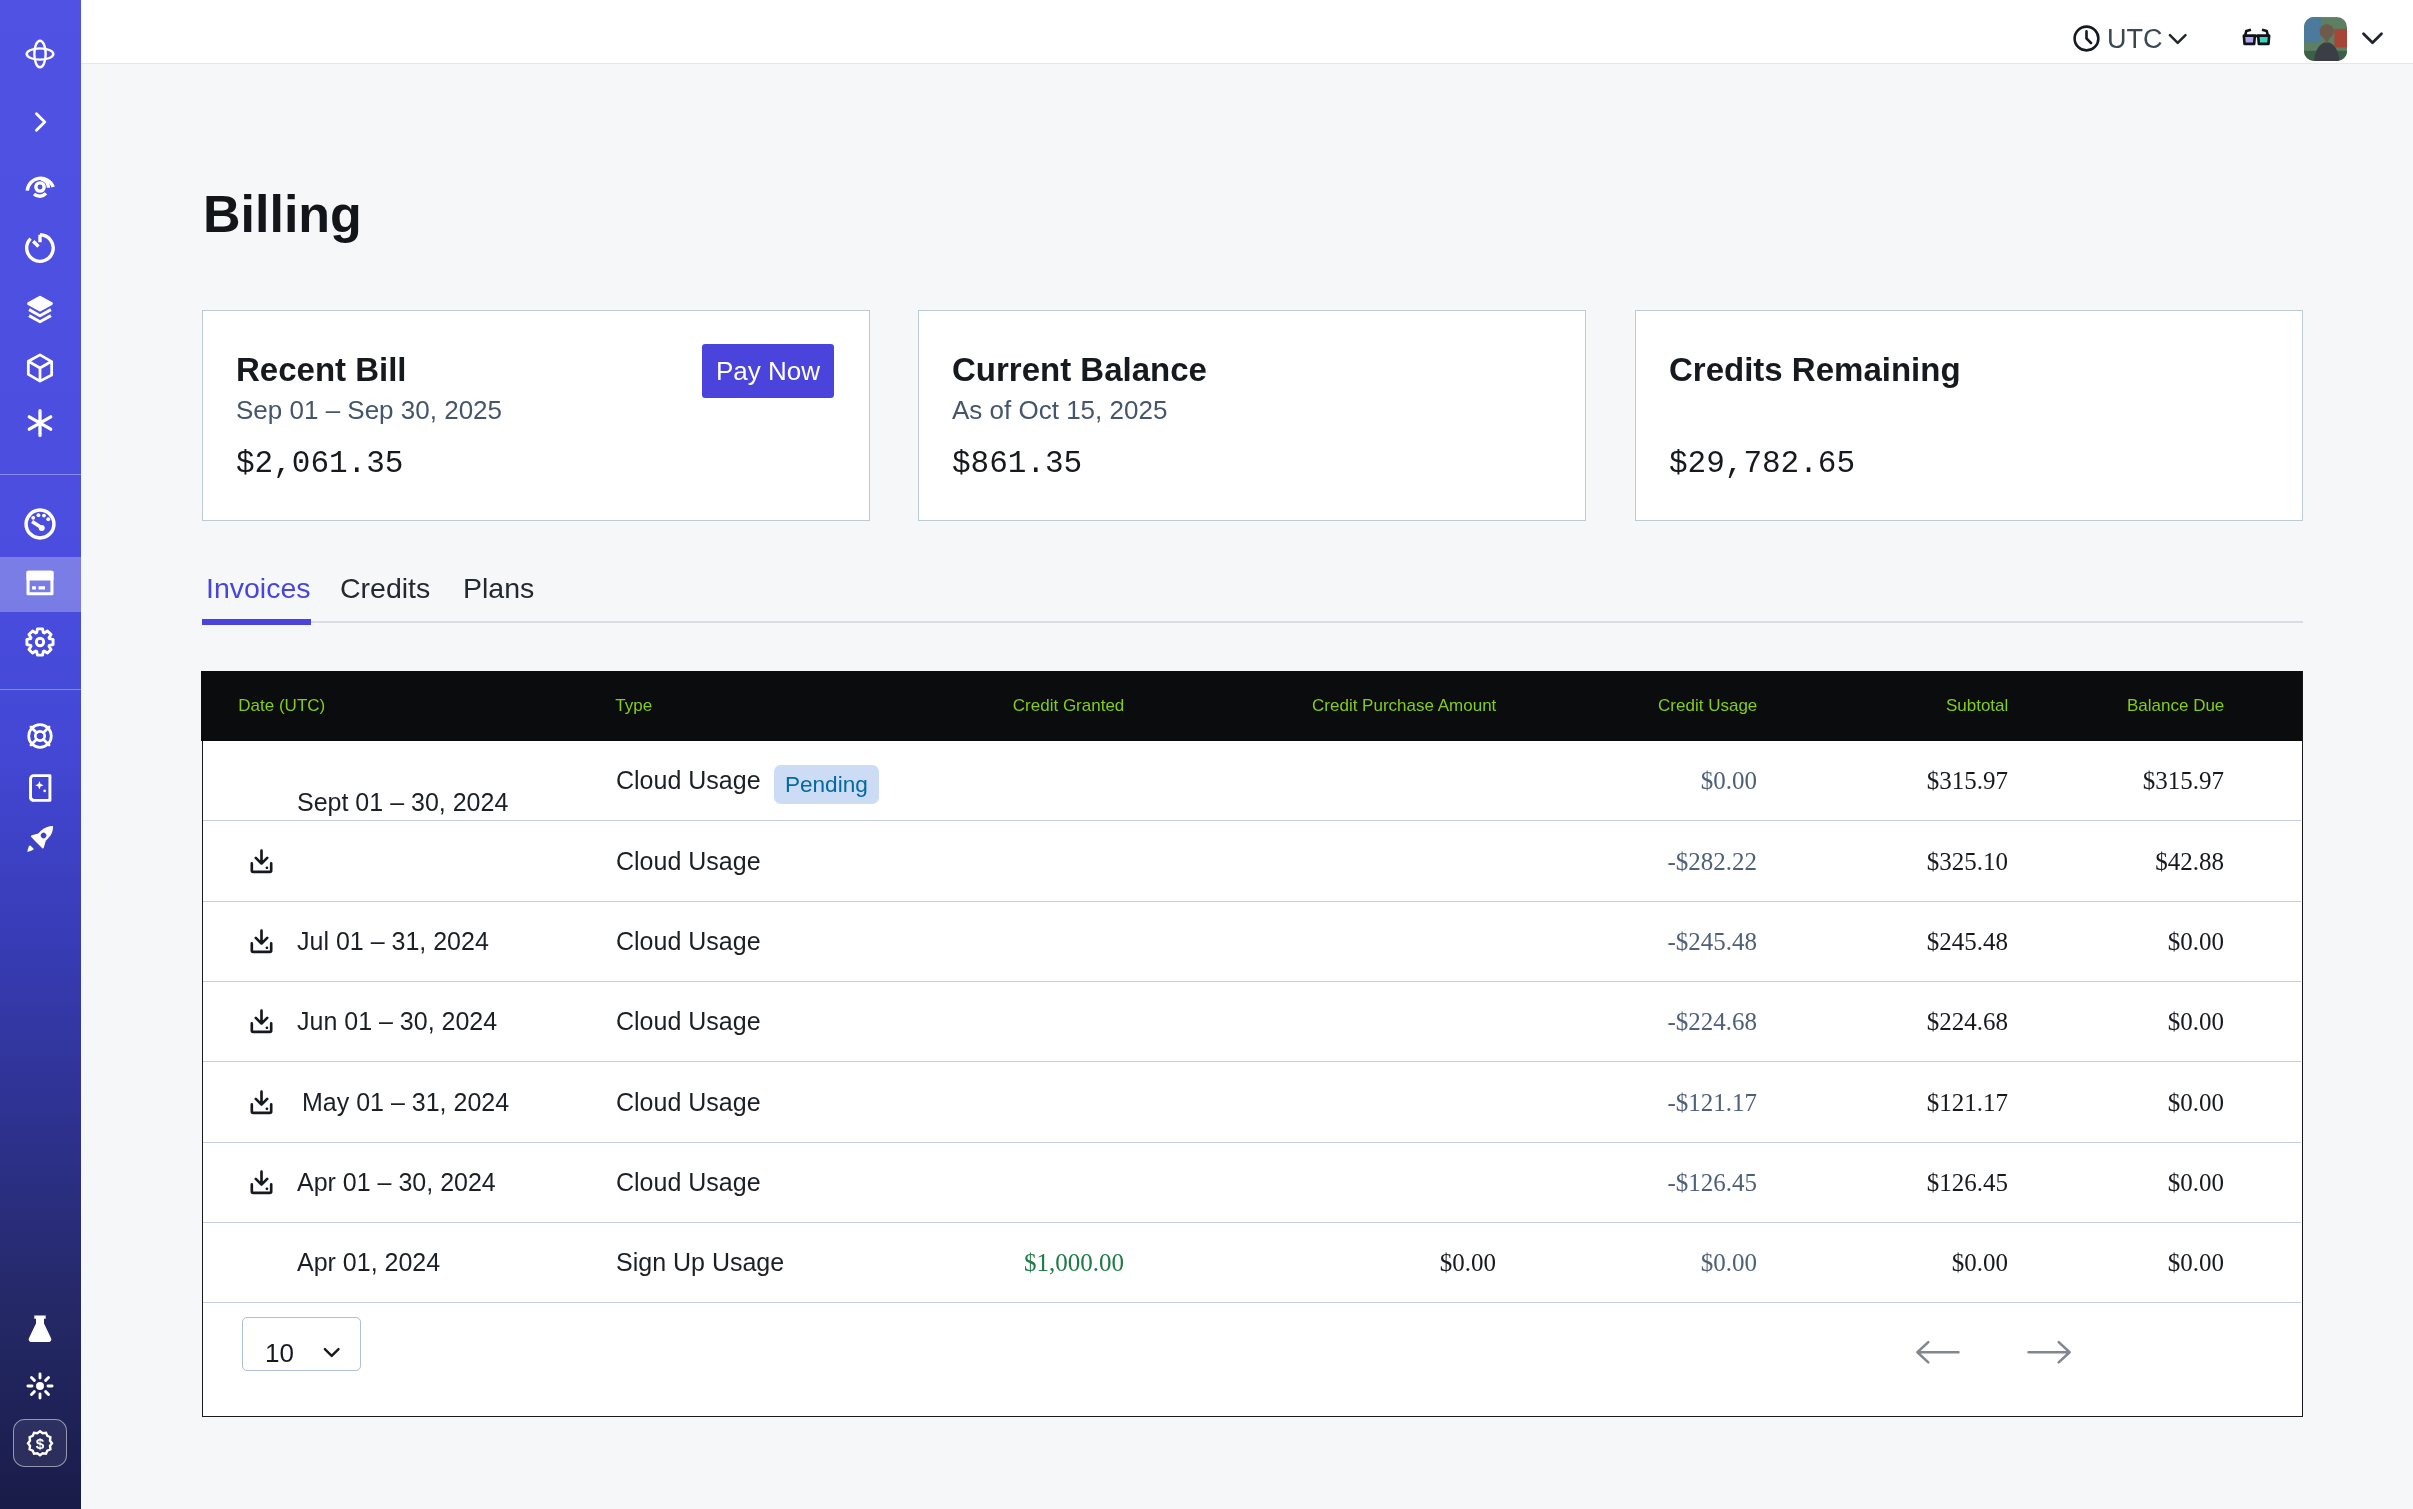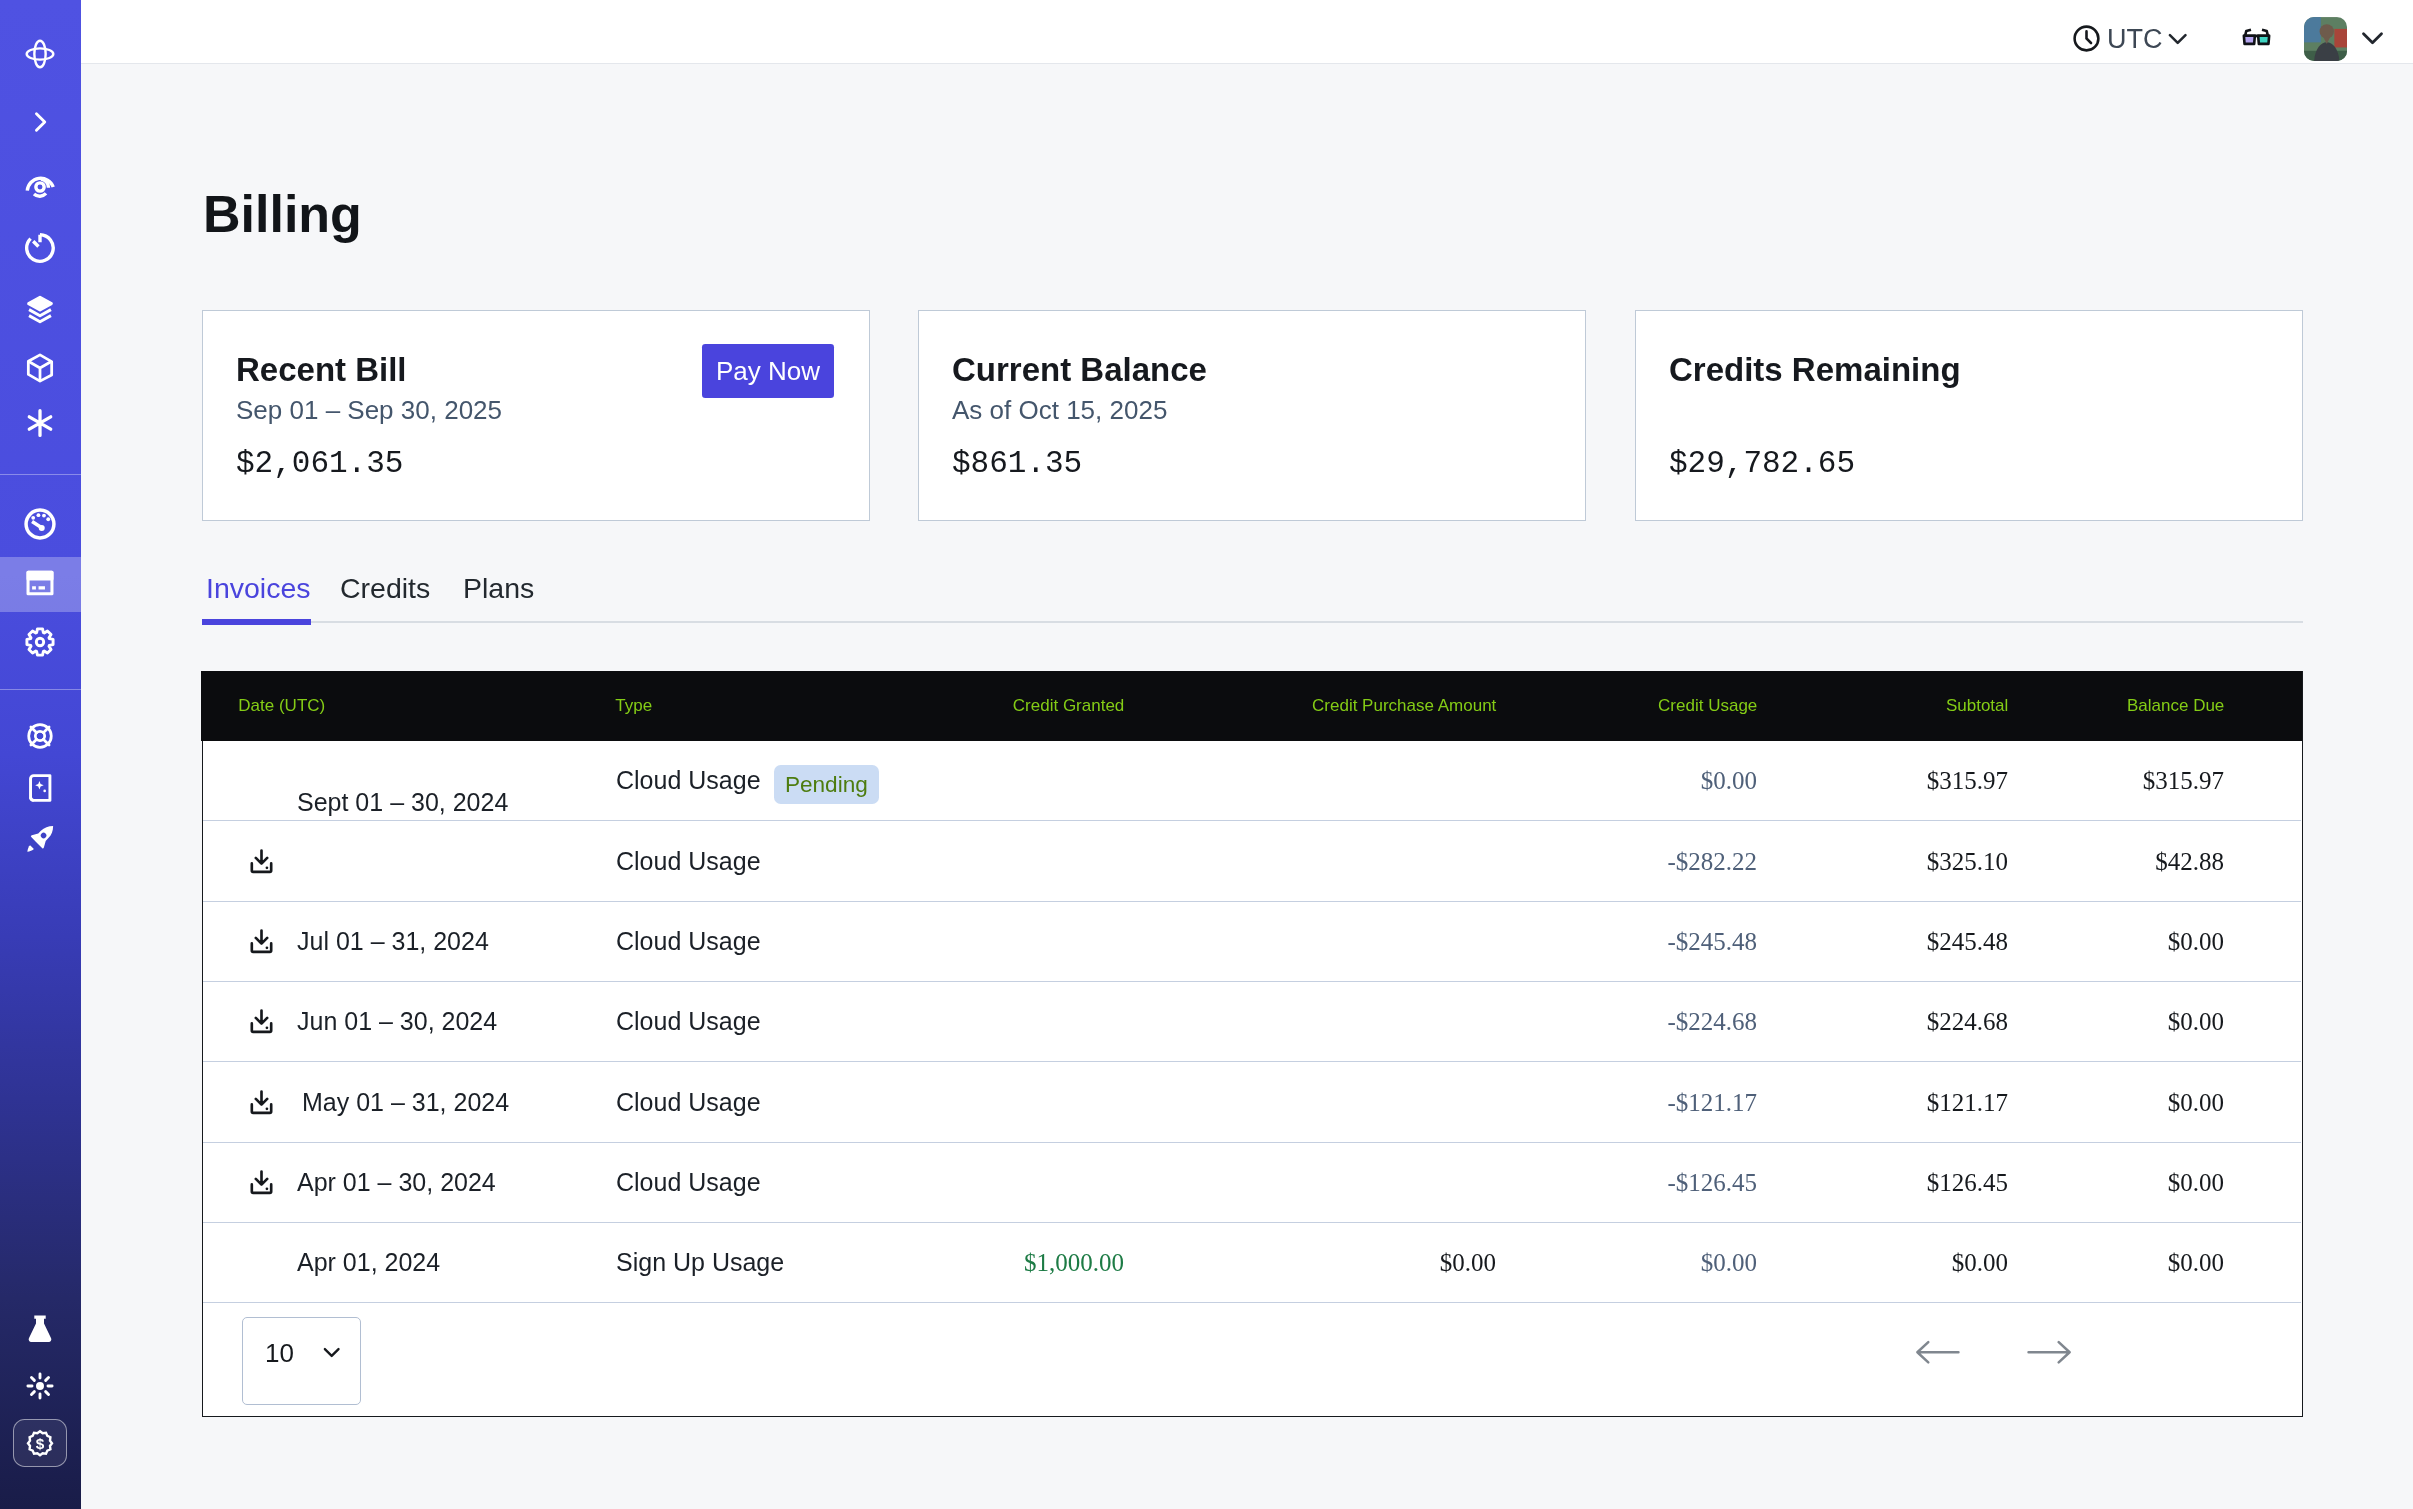--- a/index.html
+++ b/index.html
@@ -25,25 +25,25 @@
   border-left:1.7px solid #16191d; border-right:1.7px solid #16191d; border-bottom:1.7px solid #16191d; }
 #thead { position:absolute; left:-1.7px; top:0; width:2101px; height:70px; background:#0b0c0e; border-left:1.7px solid #0b0c0e; border-right:1.7px solid #0b0c0e; }
 .th { position:absolute; top:0; height:71px; line-height:70px; color:#84cc16; font-size:17px; font-weight:500; }
 .row { position:absolute; left:0; width:2098px; height:80px; border-bottom:1.7px solid #c5cfe0; }
 .row:last-of-type { border-bottom:none; }
 .cell { position:absolute; top:0; height:79px; line-height:79px; font-size:25px; color:#1b2027; white-space:nowrap; }
 .mono { font-family:Liberation Serif, serif; font-size:25px; }
 .slate { color:#4f6079; }
 .dark { color:#16191d; }
 .green { color:#1d7b45; }
-.badge { display:inline-block; background:#cbdcf4; color:#4d7c0f; font-size:22.6px; line-height:1;
+.badge { display:inline-block; background:#cbdcf4; color:#0369a1; font-size:22.6px; line-height:1;
   padding:8.4px 11px; border-radius:6.7px; margin-left:13.4px; vertical-align:-2.5px; }
 .dlicon { position:absolute; left:43px; top:24px; }
 #pager { position:absolute; left:0; top:634px; width:2098px; height:110px; }
-#pagesel { position:absolute; left:39px; top:11.7px; width:119px; height:88px; border:1.7px solid #b1bed2; border-radius:5px; background:#fff; }
+#pagesel { position:absolute; left:39px; top:11.7px; width:119px; height:54px; border:1.7px solid #b1bed2; border-radius:5px; background:#fff; }
 #pagesel span { position:absolute; left:22px; top:20px; font-size:26px; color:#16191d; }
 </style>
 </head>
 <body>
 <div id="sidebar">
   <svg class="icn" style="top:54px;" width="34" height="34" viewBox="0 0 24 24" fill="none" stroke="#fff" stroke-width="1.7">
     <ellipse cx="12" cy="12" rx="9.4" ry="4"></ellipse>
     <ellipse cx="12" cy="12" rx="4" ry="9.4"></ellipse>
   </svg>
   <svg class="icn" style="top:122px;" width="28.5" height="28.5" viewBox="0 0 24 24" fill="none" stroke="#fff" stroke-width="2.4" stroke-linecap="round" stroke-linejoin="round">

